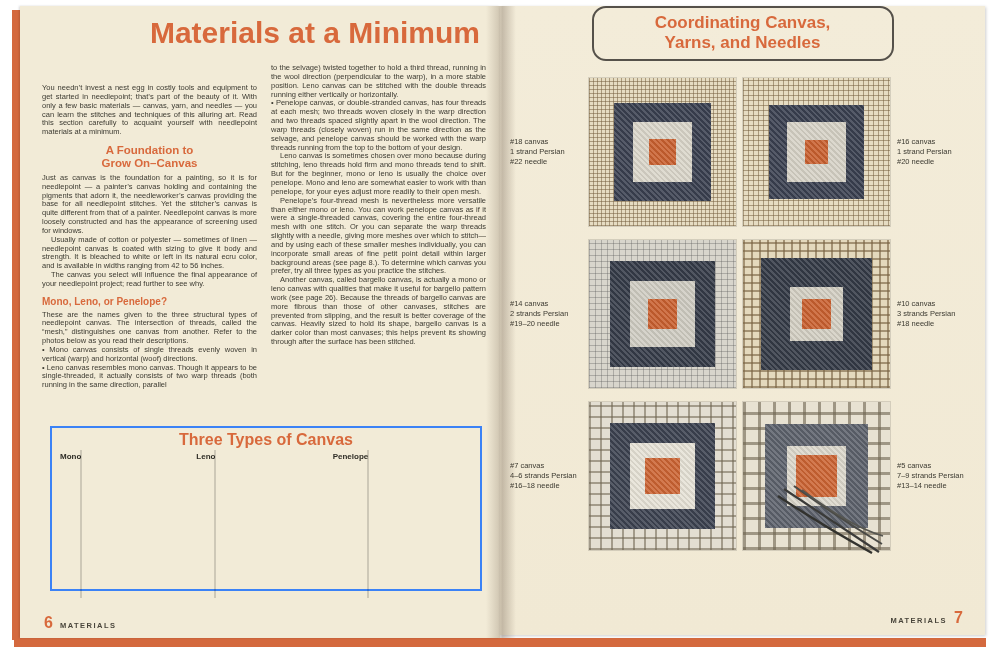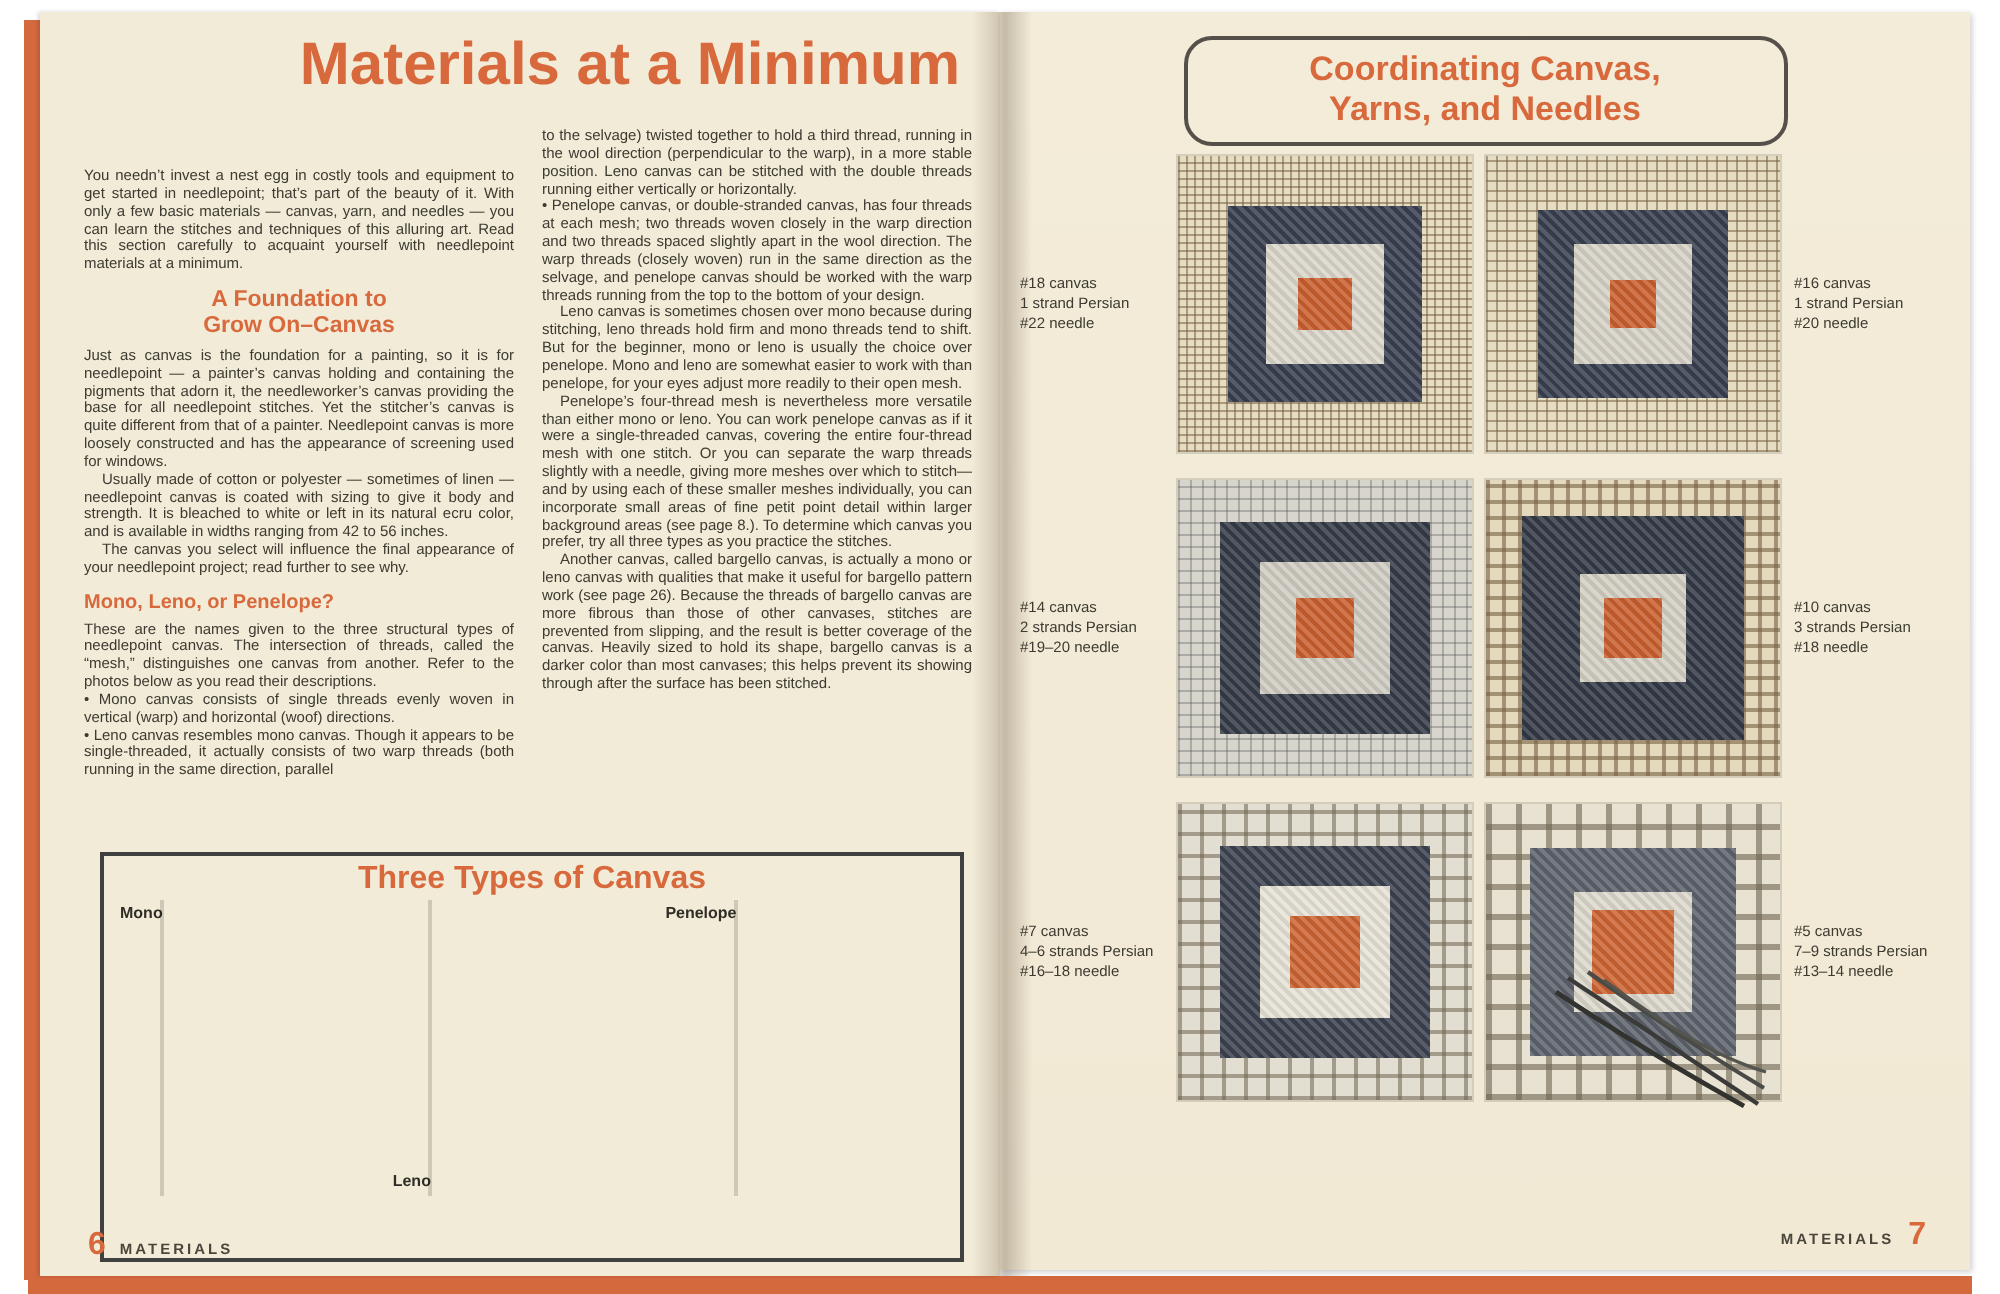--- a/index.html
+++ b/index.html
@@ -24,43 +24,43 @@
   .lp-cols{position:absolute;left:22px;top:58px;width:444px;height:360px;overflow:hidden;
     display:flex;gap:14px;}
   .col{width:215px;font-size:7.5px;line-height:1.18;color:#3c3a31;text-align:justify;}
   .col p{margin:0;}
   .col p.ind{text-indent:9px;}
   .col1-pad{padding-top:20px;}
   .h-center{color:#d8693c;font-weight:bold;font-size:11.5px;line-height:1.12;
     text-align:center;margin:7px 0 4px 0;}
   .h-left{color:#d8693c;font-weight:bold;font-size:10px;margin:7px 0 3px 0;text-align:left;}
   
-  .figure{position:absolute;left:30px;top:420px;width:432px;height:205px;
-    border:2px solid #404040;background:#f2ebd7;box-sizing:border-box;}
+  .figure{position:absolute;left:30px;top:420px;width:432px;height:165px;
+    border:2px solid #3b82f6;background:#f2ebd7;box-sizing:border-box;}
   .figure-title{text-align:center;color:#d8693c;font-weight:bold;font-size:16px;margin-top:3px;}
   .figure-row{display:flex;gap:5px;padding:2px 8px 0 8px;}
   .fig-col{display:flex;flex-direction:row;}
-  .fig-col.c1{width:132px;} .fig-col.c2{width:132px;align-items:flex-end;} .fig-col.c3{width:140px;}
+  .fig-col.c1{width:132px;} .fig-col.c2{width:132px;} .fig-col.c3{width:140px;}
   .fig-label{font-size:8px;font-weight:bold;color:#2f2d26;text-align:center;margin:1px 0 2px 0;}
   .fig-swatch{height:146px;box-shadow:0 0 0 1px rgba(0,0,0,.15);}
   .fm-mono{background-color:#b9b19c;background-image:
     repeating-linear-gradient(0deg,rgba(55,48,38,.8) 0 2px,transparent 2px 4px),
     repeating-linear-gradient(90deg,rgba(55,48,38,.8) 0 2px,transparent 2px 4px);}
   .fm-leno{background-color:#c4bca6;background-image:
     repeating-linear-gradient(0deg,rgba(55,48,38,.75) 0 2px,transparent 2px 6px),
     repeating-linear-gradient(90deg,rgba(55,48,38,.75) 0 2px,transparent 2px 6px);}
   .fm-pen{background-color:#cfc7b0;background-image:
     repeating-linear-gradient(0deg,rgba(55,48,38,.8) 0 2px,transparent 2px 4px,rgba(55,48,38,.8) 4px 6px,transparent 6px 10px),
     repeating-linear-gradient(90deg,rgba(55,48,38,.8) 0 2px,transparent 2px 4px,rgba(55,48,38,.8) 4px 6px,transparent 6px 10px);}
   .lp-footer{position:absolute;left:24px;bottom:6px;display:flex;align-items:baseline;gap:7px;}
   .pg-num{color:#d8693c;font-weight:800;font-size:16px;}
   .pg-label{color:#4a463c;font-size:7.5px;letter-spacing:1.5px;font-weight:bold;}
   .rp-footer{position:absolute;right:22px;bottom:8px;display:flex;align-items:baseline;gap:7px;}
   
-  .rp-titlebox{position:absolute;left:50%;transform:translateX(-50%);top:12px;width:302px;
+  .rp-titlebox{position:absolute;left:50%;transform:translateX(-50%);top:0;width:302px;
     border:2px solid #55514a;border-radius:14px;padding:5px 0 6px 0;text-align:center;
     color:#d8693c;font-weight:800;font-size:17px;line-height:1.18;box-sizing:border-box;}
   .rp-grid{position:absolute;left:10px;top:72px;width:465px;}
   .rp-row{display:flex;align-items:center;margin-bottom:14px;gap:7px;}
   .side-label{width:72px;font-size:7.5px;color:#3c3a31;line-height:1.35;}
   .side-label div{white-space:nowrap;}
   .swatch{position:relative;width:147px;height:148px;box-shadow:0 0 0 1px rgba(0,0,0,.12);}
   .sq{position:absolute;}
   .stx{background-image:repeating-linear-gradient(45deg,rgba(255,255,255,.14) 0 2px,rgba(0,0,0,.07) 2px 4px);}
   

